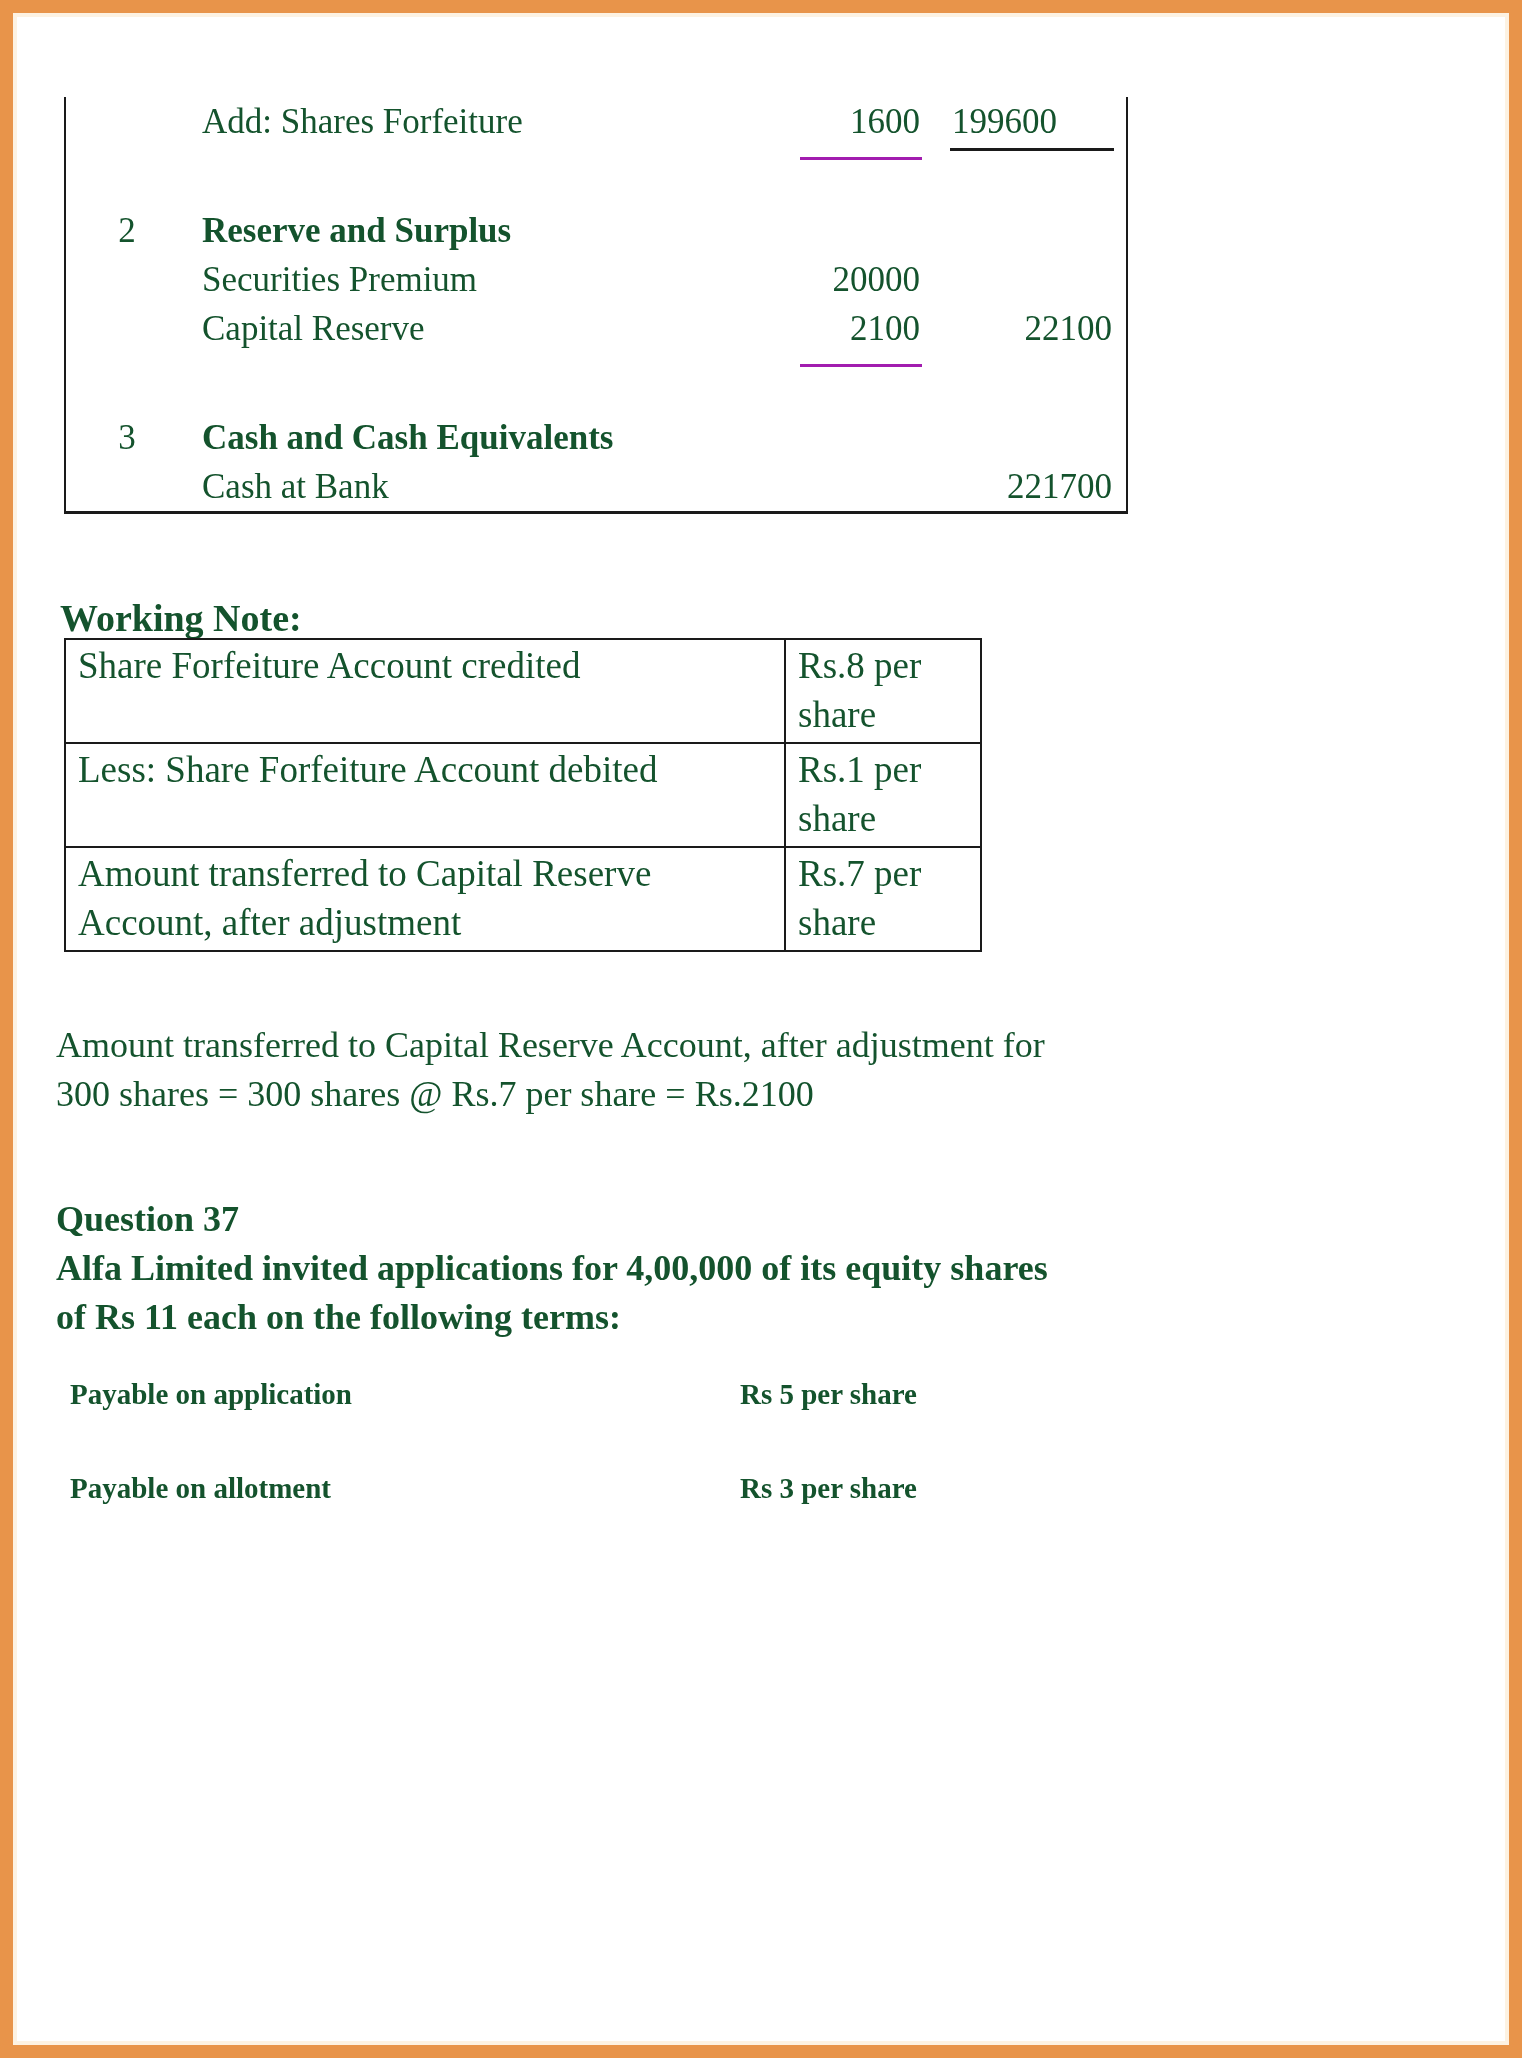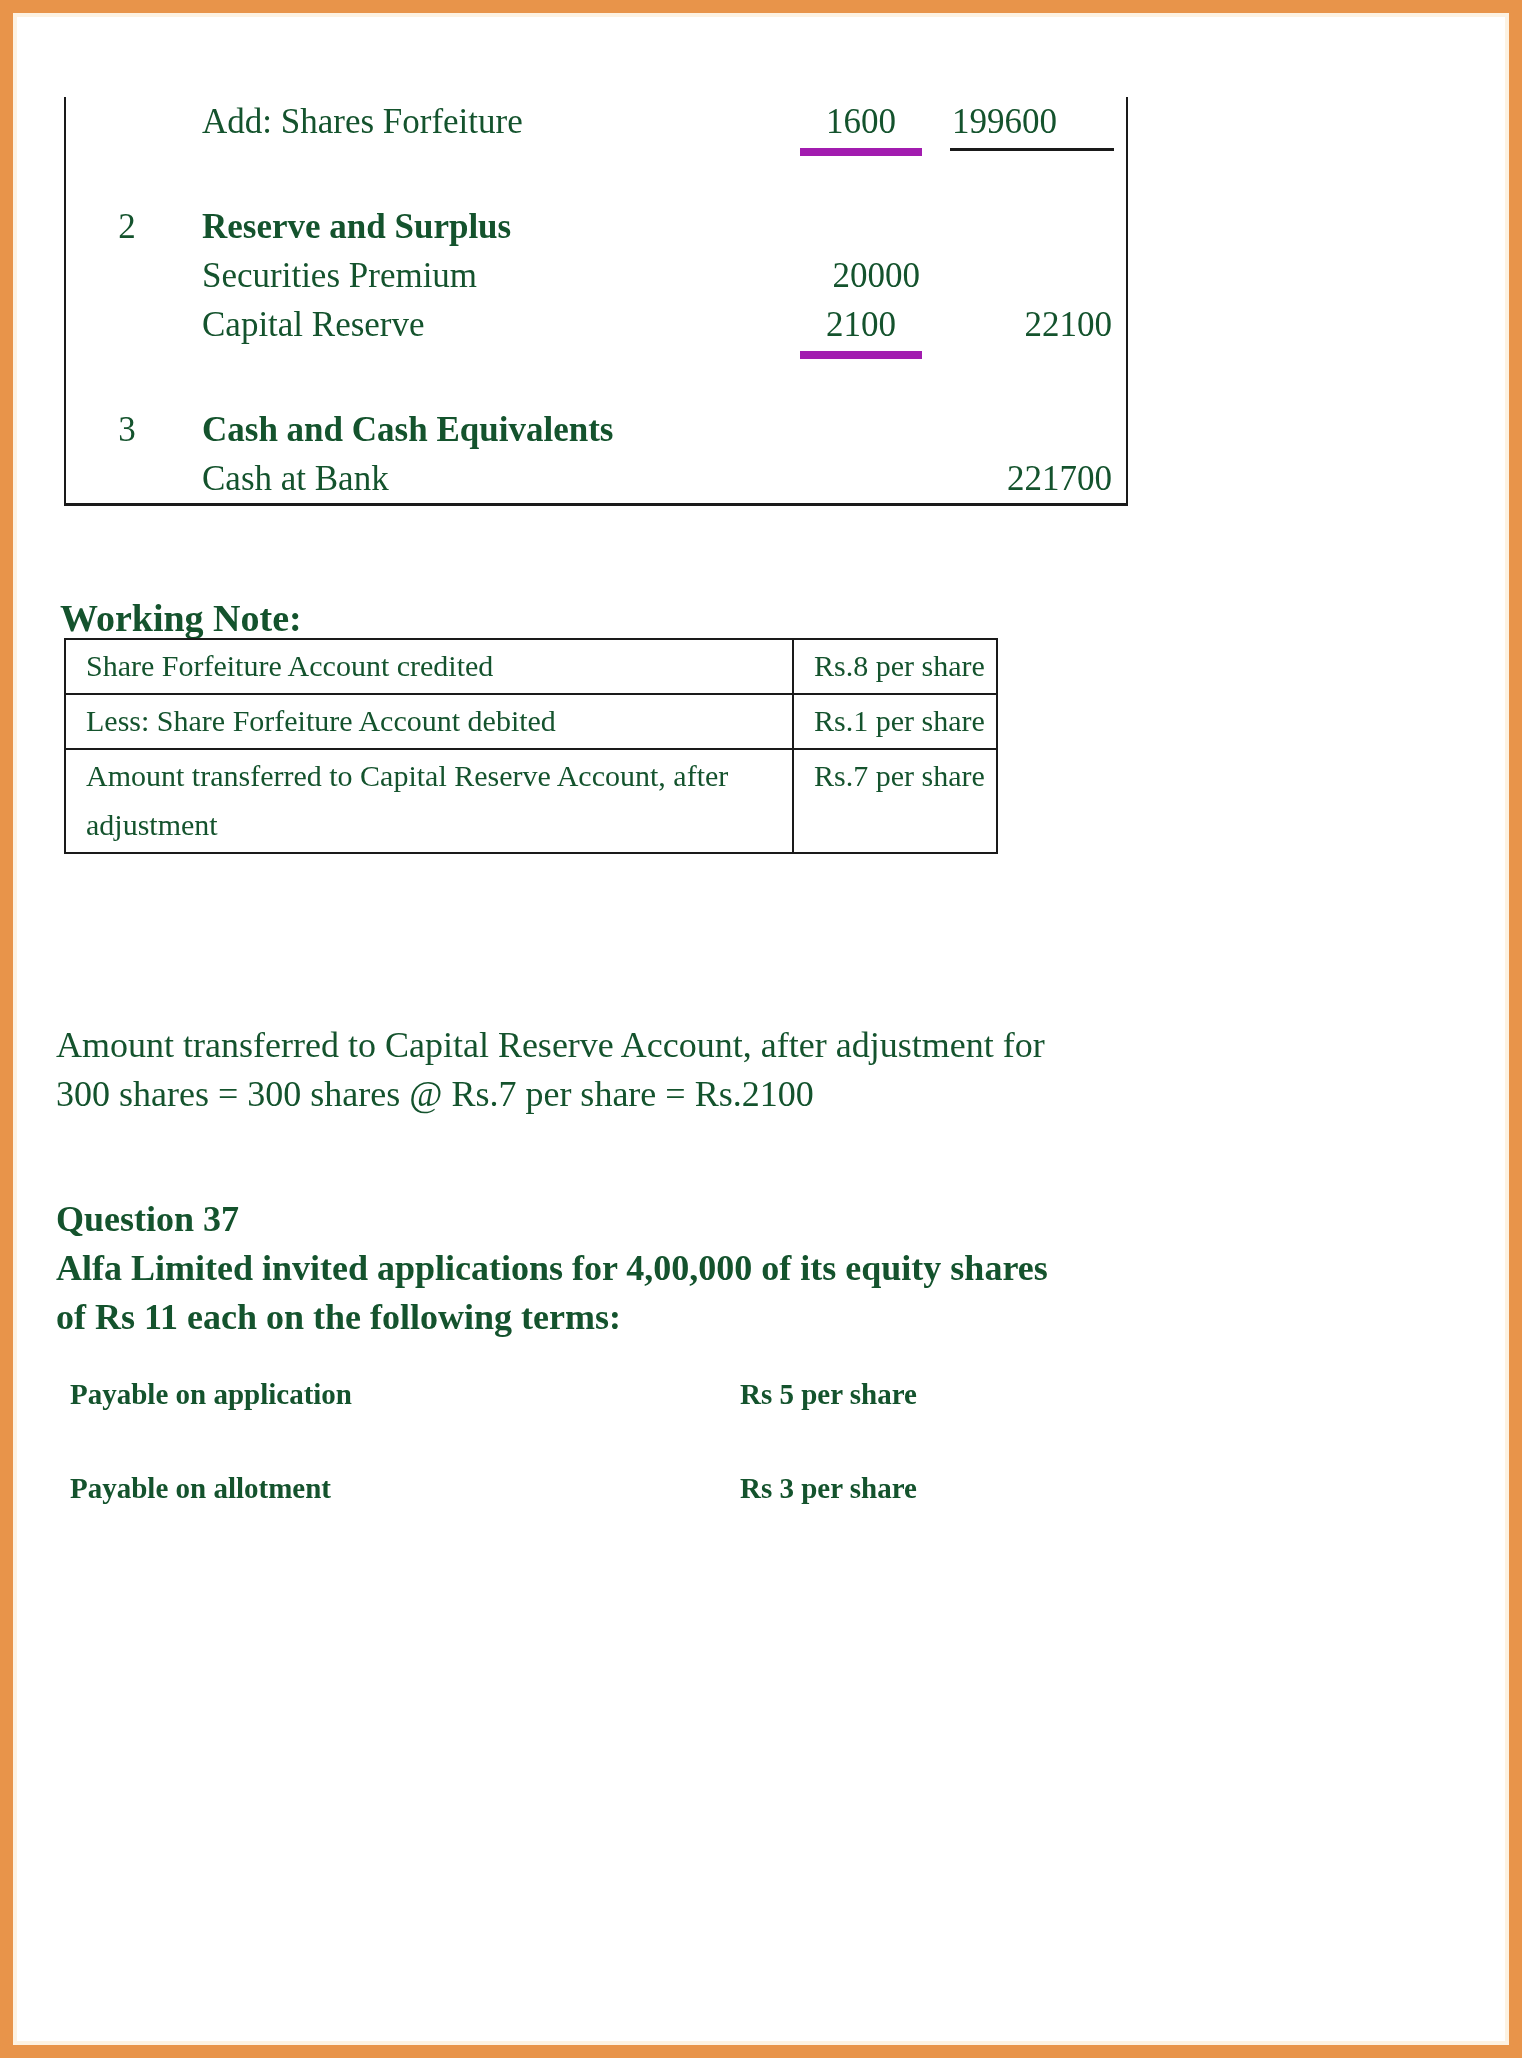--- a/index.html
+++ b/index.html
@@ -65,24 +65,24 @@
   }
   .col-sn      { width: 122px; border-right: 2px solid #1a1a1a; text-align: center; }
   .col-label   { width: 560px; padding-left: 14px !important; }
   .col-amt1    { width: 160px; text-align: right; padding-right: 14px !important; }
   .col-amt2    { width: 178px; text-align: right; padding-right: 12px !important;
                  border-left: 2px solid #1a1a1a; }
 
   .notes-table .bold { font-weight: bold; }
   .ul-num {
     display: inline-block;
-    border-bottom: 8px solid #a21caf;
-    padding: 0 2px 2px 2px;
+    border-bottom: 3px solid #a21caf;
+    padding: 0 2px 11px 2px;
     min-width: 118px;
-    text-align: center;
+    text-align: right;
   }
   .ul-amt2 {
     display: inline-block;
     border-bottom: 3px solid #1a1a1a;
     padding: 0 2px 2px 2px;
     min-width: 160px;
     text-align: left;
   }
   .plain-num { display: inline-block; padding: 0 2px; }
   .spacer-row td { height: 46px; }
@@ -101,24 +101,24 @@
   .wn-table {
     position: absolute;
     left: 64px;
     top: 638px;
     width: 888px;
     border-collapse: collapse;
     table-layout: fixed;
   }
   .wn-table td {
     border: 2px solid #1a1a1a;
-    font-size: 30px;
+    font-size: 37px;
     line-height: 49px;
     vertical-align: top;
-    padding: 1px 0 3px 20px;
+    padding: 1px 0 3px 12px;
   }
   .wn-desc { width: 706px; }
   .wn-val  { width: 182px; }
 
   
   .para-transfer {
     position: absolute;
     left: 56px;
     top: 985px;
     width: 1010px;

